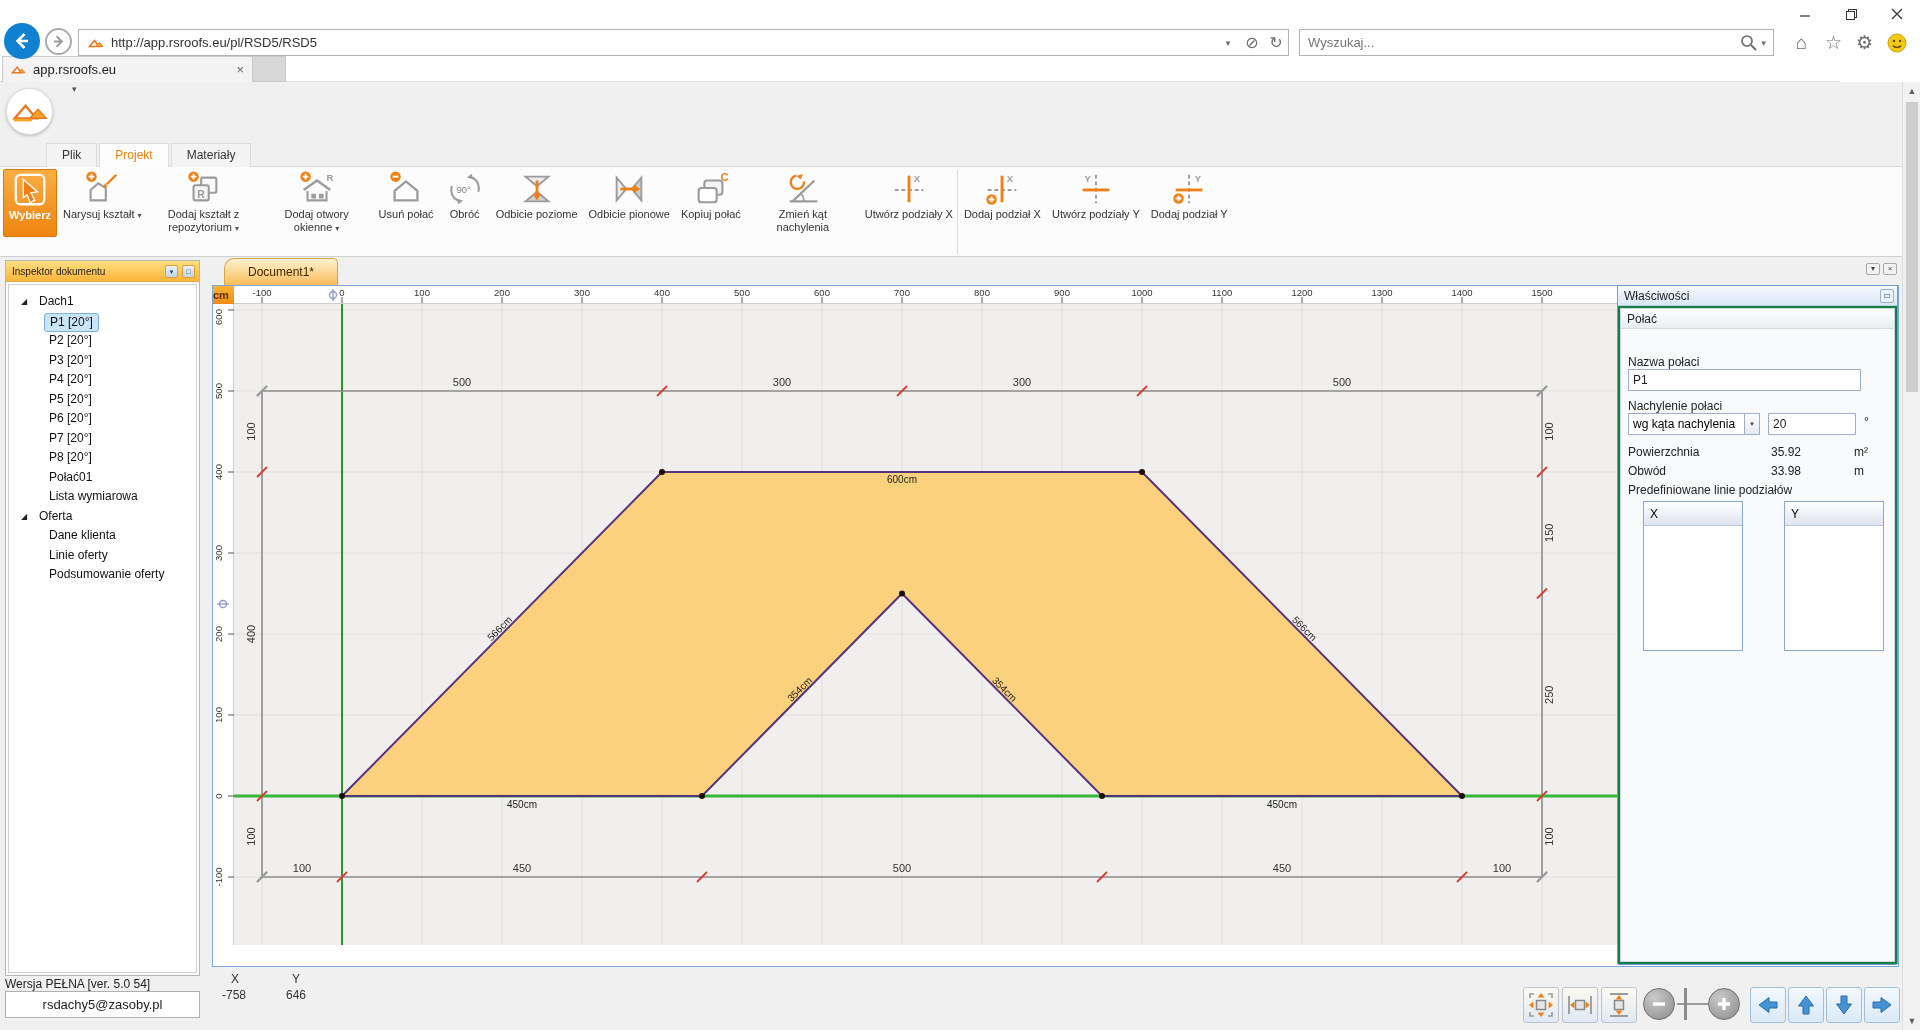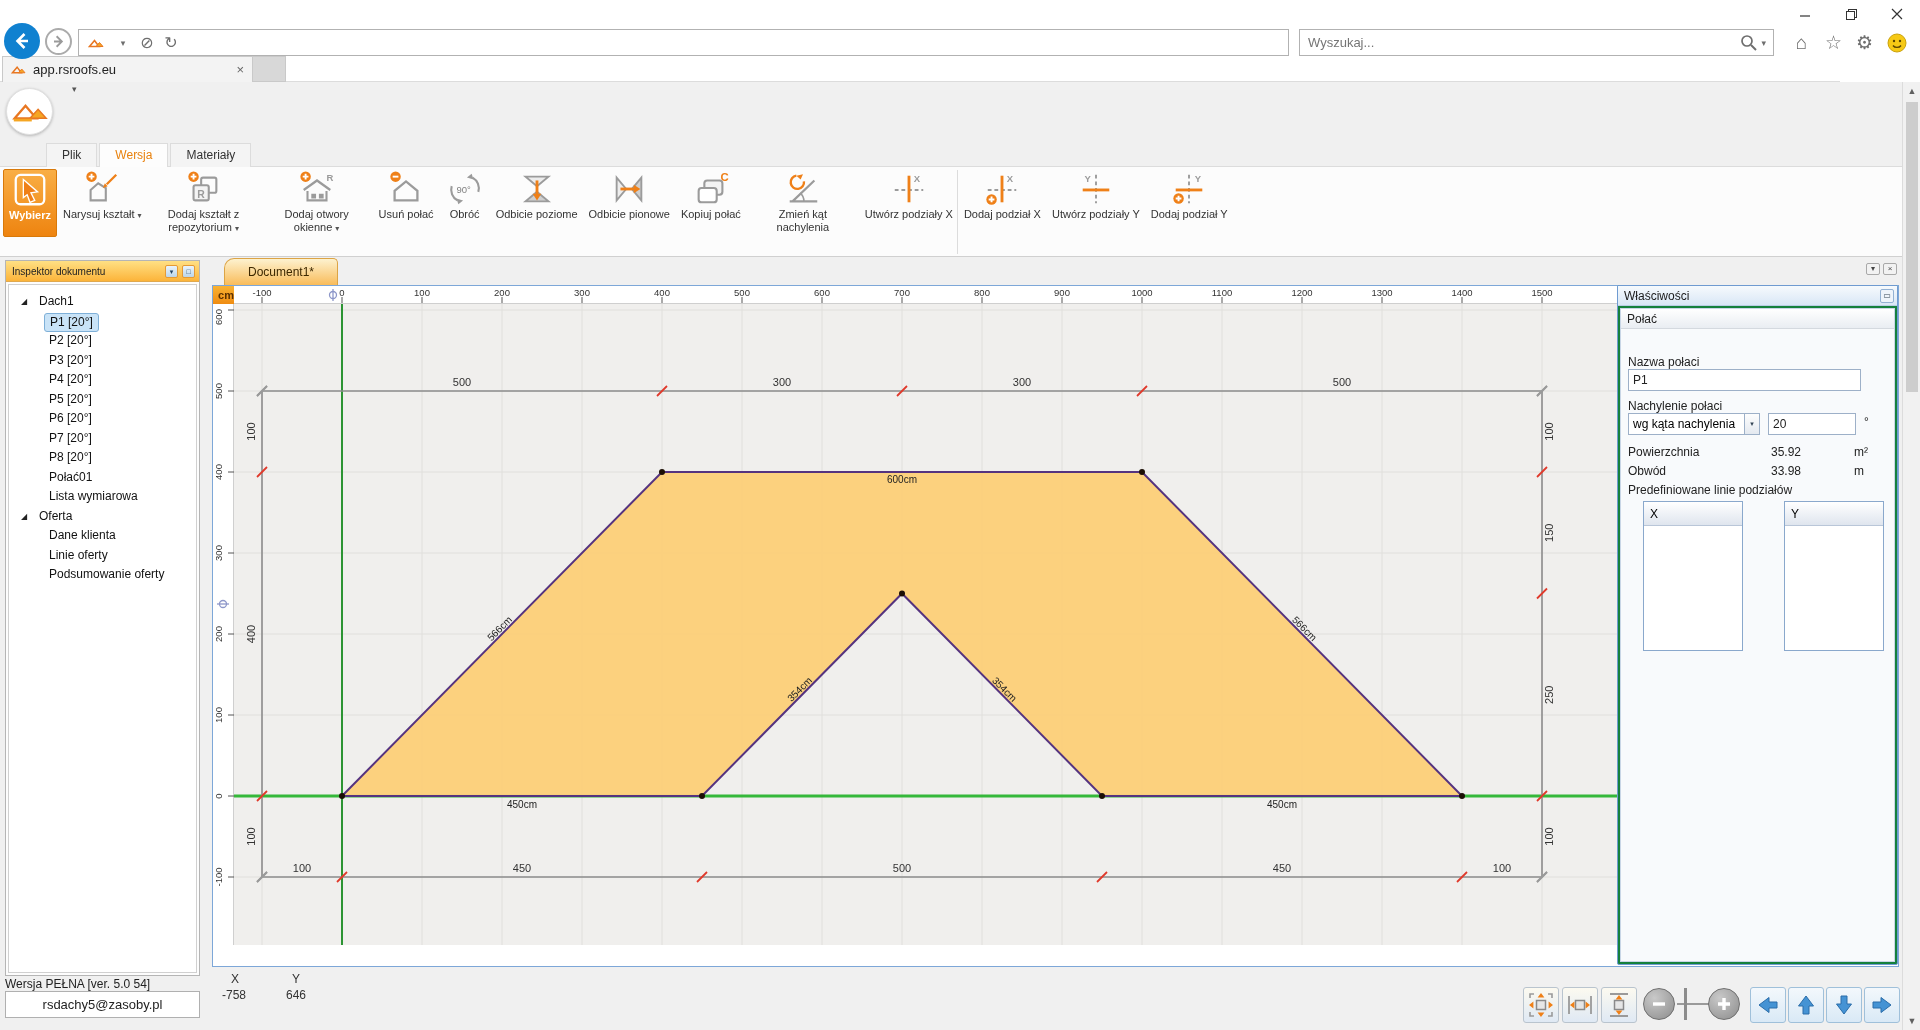--- a/index.html
+++ b/index.html
@@ -51,21 +51,21 @@
 .titem .exp{position:absolute;left:12px;top:0;font-size:8px;color:#222}
 .titem .tlabel{position:absolute;left:30px;white-space:nowrap}
 .titem.lvl1 .tlabel{left:40px}
 .titem.selected .tlabel{left:35px;top:1px;line-height:17px;background:#c9e3f7;border:1px solid #7fb0d8;border-radius:3px;padding:0 5px}
 #version-label{left:5px;top:977px;font-size:12px;color:#222}
 #account-box{left:5px;top:991px;width:195px;height:27px;background:#fff;border:1px solid #b0b0b0;text-align:center;line-height:25px;font-size:13px;color:#222}
 
 #doc-tab{left:224px;top:258px;width:114px;height:27px;background:linear-gradient(#fdf2cf,#f9bc5a);border:1px solid #dca445;border-bottom:none;border-radius:10px 5px 0 0;text-align:center;line-height:26px;font-size:12px;color:#3d2800}
 .doc-mini-btn{top:263px;width:14px;height:12px;background:#f2f2f2;border:1px solid #a9a9a9;border-radius:2px;font-size:8px;line-height:10px;text-align:center;color:#444}
 #drawing{left:212px;top:285px;width:1687px;height:682px;background:#fff;border:1px solid #7da7d8}
-#cm-box{position:absolute;left:0;top:0;width:21px;height:18px;background:linear-gradient(#f9b233,#ef8c12);color:#5b3000;font-weight:bold;font-size:11px;text-align:right;line-height:18px}
+#cm-box{position:absolute;left:0;top:0;width:21px;height:18px;background:linear-gradient(#f9b233,#ef8c12);color:#5b3000;font-weight:bold;font-size:11px;text-align:left;line-height:18px}
 #top-ruler{position:absolute;left:21px;top:0;width:1664px;height:18px;background:#fff;border-bottom:1px solid #cfcfcf}
 #left-ruler{position:absolute;left:0;top:18px;width:21px;height:641px;background:#fff;border-right:1px solid #cfcfcf}
 #canvas-wrap{position:absolute;left:21px;top:18px;width:1664px;height:641px;background:#f0efed}
 #note-bar{position:absolute;left:0;top:659px;width:1685px;height:21px;background:#fff;border-top:1px solid #ccd8e6;display:flex;align-items:center;padding-left:10px;gap:10px}
 #note-text{font-weight:bold;font-size:12px;color:#111}
 
 #props{left:1617px;top:285px;width:281px;height:680px;background:#15803d;border:1px solid #6f9bd1;border-radius:2px;z-index:4}
 #props-title{height:20px;line-height:20px;padding-left:6px;font-size:12px;color:#1a1a1a;background:linear-gradient(#f6fafd,#d9e7f6);border-bottom:1px solid #b9cde4}
 #props-min{position:absolute;top:3px;right:3px;width:14px;height:14px;background:#eef4fb;border:1px solid #93b1d3;border-radius:2px;font-size:8px;line-height:12px;text-align:center;color:#345}
 #props-body{position:absolute;left:2px;top:22px;right:2px;bottom:2px;background:#f8fafc;border:1px solid #c9d6e6}
@@ -123,20 +123,21 @@
         <path d="M7.5 3 L14.5 10 L7.5 17 M14.5 10 H4" stroke="#9a9a9a" stroke-width="2.4" fill="none"></path>
       </svg>
   </div>
   <div class="abs" id="urlbox">
     <span class="fav">
       <svg width="16" height="14" viewBox="0 0 16 14">
           <path d="M1.5 10.5 L6.5 4.5 L11 10.5 Z" fill="none" stroke="#e87722" stroke-width="1.6"></path>
           <path d="M8 10.5 L11.5 6.5 L15 10.5 Z" fill="#f5a623" stroke="#e87722" stroke-width="1"></path>
         </svg>
     </span>
+    <span id="url-text">http://app.rsroofs.eu/pl/RSD5/RSD5</span>
     <span class="urlctl" style="font-size:9px">▾</span>
     <span class="urlctl" style="font-size:16px">⊘</span>
     <span class="urlctl" style="font-size:16px">↻</span>
   </div>
   <div class="abs" id="searchbox">
     <input id="search-input" placeholder="Wyszukaj..." style="">
     <span style="margin-right:4px;display:flex">
       <svg width="17" height="17" viewBox="0 0 17 17">
           <circle cx="7" cy="7" r="5" fill="none" stroke="#6e6e6e" stroke-width="1.7"></circle>
           <path d="M11 11 L16 16" stroke="#6e6e6e" stroke-width="1.9"></path>
@@ -175,21 +176,21 @@
   <div class="abs" id="app-logo">
     <svg width="36" height="28" viewBox="0 0 40 30">
         <path d="M3 22 L15 8 L27 22 Z" fill="none" stroke="#e87722" stroke-width="2.6"></path>
         <path d="M20 22 L29 12 L38 22 Z" fill="#f5a623" stroke="#e87722" stroke-width="1.6"></path>
         <path d="M2 24 H22" stroke="#f5a623" stroke-width="3"></path>
       </svg>
   </div>
   <div class="abs" id="qat-arrow">▾</div>
   <div class="abs" id="ribbon-tabs">
       <div class="rtab">Plik</div>
-      <div class="rtab active">Wersja</div>
+      <div class="rtab active">Projekt</div>
       <div class="rtab">Materiały</div>
     </div>
   <div class="abs" id="ribbon-body">
     <div id="ribbon-buttons">
         <div class="rbtn sel">
           <div class="ricon"><svg viewBox="0 0 40 40">
               <rect x="5" y="4" width="30" height="31" rx="5" fill="none" stroke="#fff" stroke-width="2.4"></rect>
               <path d="M13 9 L28 22 L21 23 L25 31 L20 33 L17 25 L13 28 Z" fill="#ef8018" stroke="#fff" stroke-width="1.4"></path>
             </svg></div>
           <div class="rlabel">Wybierz</div>

